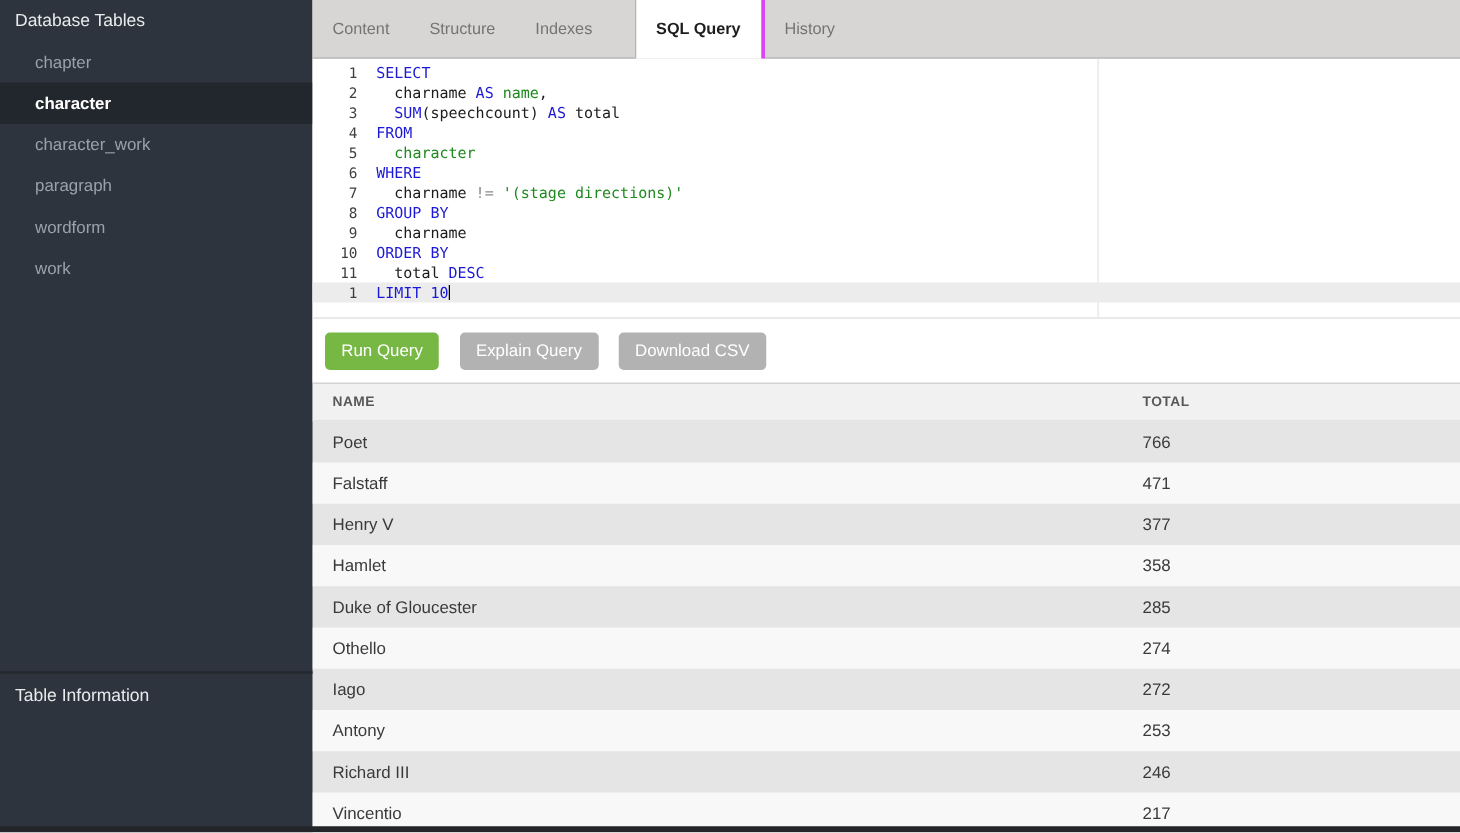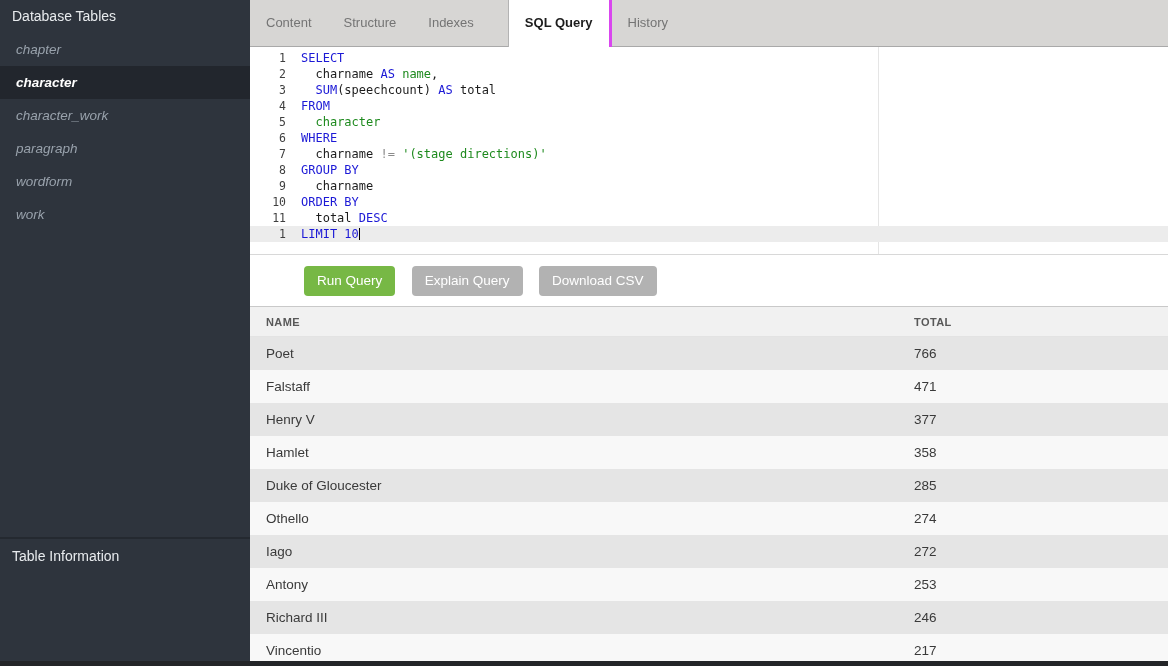--- a/index.html
+++ b/index.html
@@ -2,21 +2,21 @@
 <html style="--accent: #77b845; --btn-gray: #b2b2b2; --sidebar-bg: #2e343d; --sidebar-sel: #22262d; --kw: #1c19d6; --st: #1e8a1e; --active-line: #ececec;"><head>
 <meta charset="utf-8">
 <style>
   html,body{margin:0;padding:0;background:#fff;}
   .app{position:relative;width:1168px;height:666px;overflow:hidden;
        font-family:"Liberation Sans",sans-serif;background:#e5e5e5;}
 
   
   .sidebar{position:absolute;left:0;top:0;width:250px;height:666px;background:var(--sidebar-bg,#2e343d);}
   .side-header{height:33px;line-height:33px;padding-left:12px;color:#e8ebee;font-size:14px;}
-  .side-item{height:33px;line-height:33px;padding-left:16px;color:#99a2ac;font-size:13.5px;cursor:pointer;font-style:italic;}
+  .side-item{height:33px;line-height:33px;padding-left:28px;color:#99a2ac;font-size:13.5px;cursor:pointer;}
   .side-item.selected{background:var(--sidebar-sel,#22262d);color:#ffffff;font-weight:bold;}
   .table-info{position:absolute;left:0;top:537px;width:250px;border-top:2px solid #242930;padding-top:2px;}
   .info-header{height:30px;line-height:30px;padding-left:12px;color:#e8ebee;font-size:14px;}
   .info-row{height:24px;line-height:24px;padding-left:12px;font-size:13px;}
   .info-label{color:#7e91a3;}
   .info-value{color:#c6cbd1;}
 
   
   .content{position:absolute;left:250px;top:0;width:918px;height:666px;}
 
@@ -40,21 +40,21 @@
   .tk-pl{color:#1c1c1c;}
   .tk-st{color:var(--st,#1e8a1e);}
   .tk-op{color:#8b8b8b;}
   .tk-nu{color:var(--kw,#1c19d6);}
   .cursor{display:inline-block;width:1px;height:12px;background:#000;vertical-align:-2px;}
 
   .actions{position:absolute;top:255px;left:0;right:0;height:51px;background:#fff;
            padding:11px 0 0 10px;box-sizing:border-box;}
   .btn{display:inline-block;height:30px;line-height:30px;padding:0 13px;border:none;border-radius:4px;
        font-family:"Liberation Sans",sans-serif;font-size:13.5px;color:#fff;margin-right:12px;cursor:pointer;}
-  .btn.primary{background:var(--accent,#77b845);margin-left:44px;}
+  .btn.primary{background:var(--accent,#77b845);}
   .btn.secondary{background:var(--btn-gray,#b2b2b2);}
 
   .results{position:absolute;top:306px;left:0;right:0;bottom:0;overflow:hidden;}
   .thead{height:31px;background:#f1f1f1;border-top:1px solid #c9c9c9;border-bottom:1px solid #e3e3e3;
          box-sizing:border-box;display:flex;align-items:center;
          font-size:11px;font-weight:bold;color:#585858;letter-spacing:.4px;}
   .th-name{width:664px;padding-left:16px;box-sizing:border-box;}
   .th-total{flex:1;}
   .row{height:33px;display:flex;align-items:center;font-size:13.5px;color:#3a3a3a;}
   .row:nth-child(even){background:#f8f8f8;}

